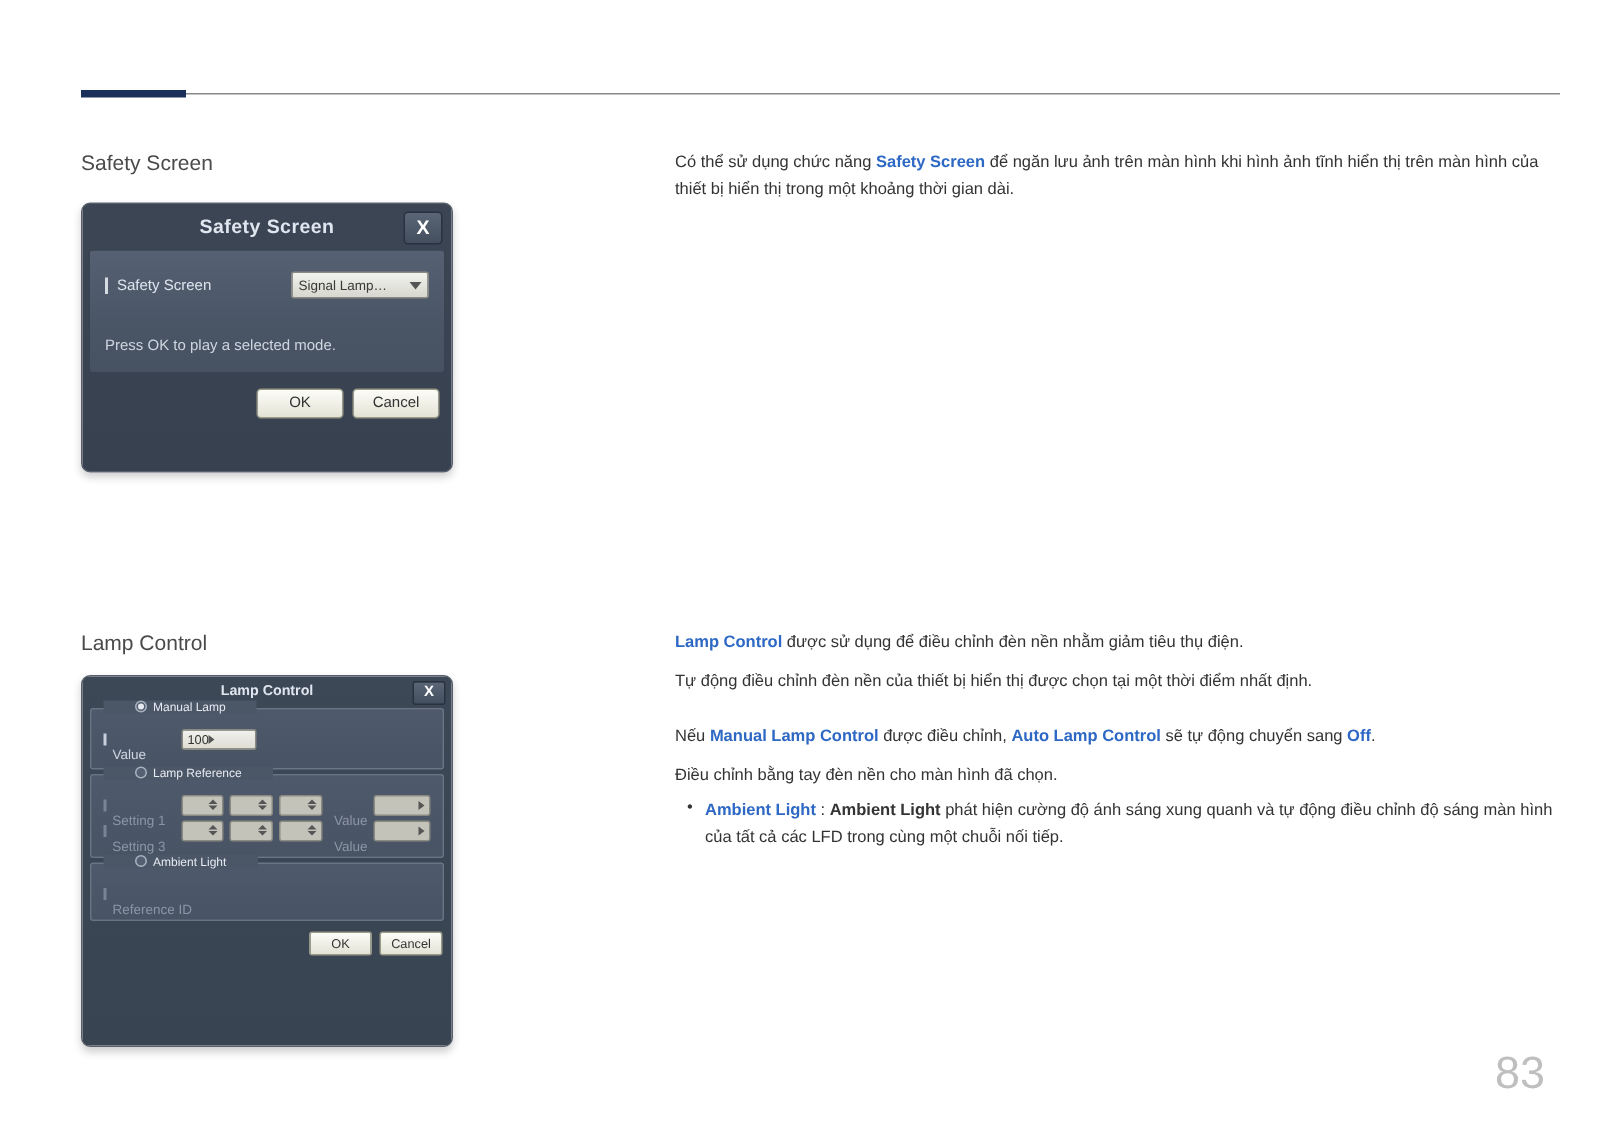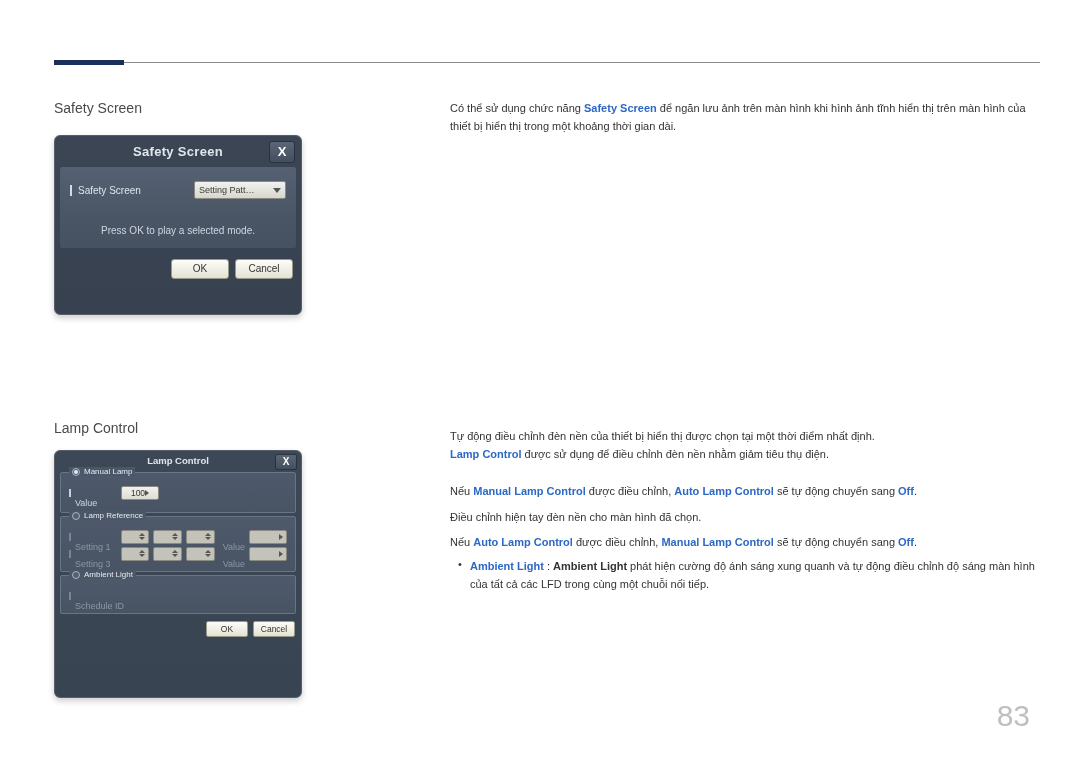--- a/index.html
+++ b/index.html
@@ -137,21 +137,21 @@
   }
   .sd-combo-arrow {
     width: 0; height: 0;
     border-left: 4px solid transparent;
     border-right: 4px solid transparent;
     border-top: 5px solid #555;
   }
   .sd-hint {
     color: #cfd6e0;
     font-size: 10px;
-    text-align: center;
+    text-align: left;
     margin-top: 26px;
   }
   .sd-footer {
     display: flex;
     justify-content: flex-end;
     gap: 6px;
     padding: 6px 8px 6px;
   }
   .btn {
     min-width: 58px;
@@ -210,26 +210,26 @@
     border: 1px solid #6a7484;
     border-radius: 2px;
     padding: 8px 8px 8px;
     position: relative;
     background: linear-gradient(#4e596b, #485364);
   }
   .ld-group-title {
     position: absolute;
     top: -6px;
     left: 8px;
-    padding: 0 3px;
+    padding: 0 21px;
     background: #4b5667;
     font-size: 8px;
     color: #e6eaf1;
     display: flex;
-    align-items: flex-end;
+    align-items: flex-start;
     gap: 4px;
   }
   .radio-dot {
     width: 8px;
     height: 8px;
     border-radius: 50%;
     border: 1px solid #aab2c0;
     display: inline-flex;
     align-items: center;
     justify-content: center;
@@ -279,22 +279,22 @@
     border-right: 3px solid transparent;
     border-bottom: 3px solid #555;
   }
   .tri-dn {
     width: 0; height: 0;
     border-left: 3px solid transparent;
     border-right: 3px solid transparent;
     border-top: 3px solid #555;
   }
   .spin.val {
-    width: 38px;
-    justify-content: center;
+    width: 50px;
+    justify-content: flex-start;
     padding: 0 3px;
     color: #333;
     font-size: 8.5px;
   }
   .spin.wide { width: 40px; }
   .tri-right {
     width: 0; height: 0;
     border-top: 3px solid transparent;
     border-bottom: 3px solid transparent;
     border-left: 4px solid #555;
@@ -347,48 +347,45 @@
 <div class="safety-dialog">
   <div class="sd-title">
     <span class="sd-title-text">Safety Screen</span>
     <div class="sd-close">X</div>
   </div>
   <div class="sd-body">
     <div class="sd-row">
       <div class="sd-bar"></div>
       <div class="sd-label">Safety Screen</div>
       <div class="sd-combo">
-        <span>Setting Patt…</span>
+        <span>Signal Lamp…</span>
         <span class="sd-combo-arrow"></span>
       </div>
     </div>
     <div class="sd-hint">Press OK to play a selected mode.</div>
   </div>
   <div class="sd-footer">
     <div class="btn">OK</div>
     <div class="btn">Cancel</div>
   </div>
 </div>
 
 <div class="left-col" style="top:420px">
   <div class="section-title">Lamp Control</div>
 </div>
 
 <div class="right-col" style="top:420px">
-  <p class="desc" style="margin-top:8px">Tự động điều chỉnh đèn nền của thiết bị hiển thị được chọn tại một thời điểm nhất định.</p>
   <p class="desc">
     <span class="blue">Lamp Control</span><span> được sử dụng để điều chỉnh đèn nền nhằm giảm tiêu thụ điện.</span>
   </p>
+  <p class="desc" style="margin-top:8px">Tự động điều chỉnh đèn nền của thiết bị hiển thị được chọn tại một thời điểm nhất định.</p>
   <p class="desc" style="margin-top:20px">
     <span>Nếu </span><span class="blue">Manual Lamp Control</span><span> được điều chỉnh, </span><span class="blue">Auto Lamp Control</span><span> sẽ tự động chuyển sang </span><span class="blue">Off</span><span>.</span>
   </p>
-  <p class="desc" style="margin-top:8px">Điều chỉnh hiện tay đèn nền cho màn hình đã chọn.</p>
-  <p class="desc" style="margin-top:8px">
-    <span>Nếu </span><span class="blue">Auto Lamp Control</span><span> được điều chỉnh, </span><span class="blue">Manual Lamp Control</span><span> sẽ tự động chuyển sang </span><span class="blue">Off</span><span>.</span>
-  </p>
+  <p class="desc" style="margin-top:8px">Điều chỉnh bằng tay đèn nền cho màn hình đã chọn.</p>
   <div class="bullet-row" style="margin-top:6px">
     <div class="bullet-dot">•</div>
     <p class="desc">
       <span class="blue">Ambient Light</span><span> : </span><span class="boldk">Ambient Light</span><span> phát hiện cường độ ánh sáng xung quanh và tự động điều chỉnh độ sáng màn hình của tất cả các LFD trong cùng một chuỗi nối tiếp.</span>
     </p>
   </div>
 </div>
 
 <div class="lamp-dialog">
   <div class="ld-title">
@@ -470,21 +467,21 @@
     </div>
   </div>
 
   <div class="ld-group" style="padding:10px 8px 8px">
     <div class="ld-group-title">
       <span class="radio-dot"></span>
       <span>Ambient Light</span>
     </div>
     <div class="ld-row">
       <div class="ld-bar dim"></div>
-      <div class="ld-lbl dim">Schedule ID</div>
+      <div class="ld-lbl dim">Reference ID</div>
     </div>
   </div>
 
   <div class="ld-footer">
     <div class="btn-sm">OK</div>
     <div class="btn-sm">Cancel</div>
   </div>
 </div>
 
 <div class="page-num">83</div>

